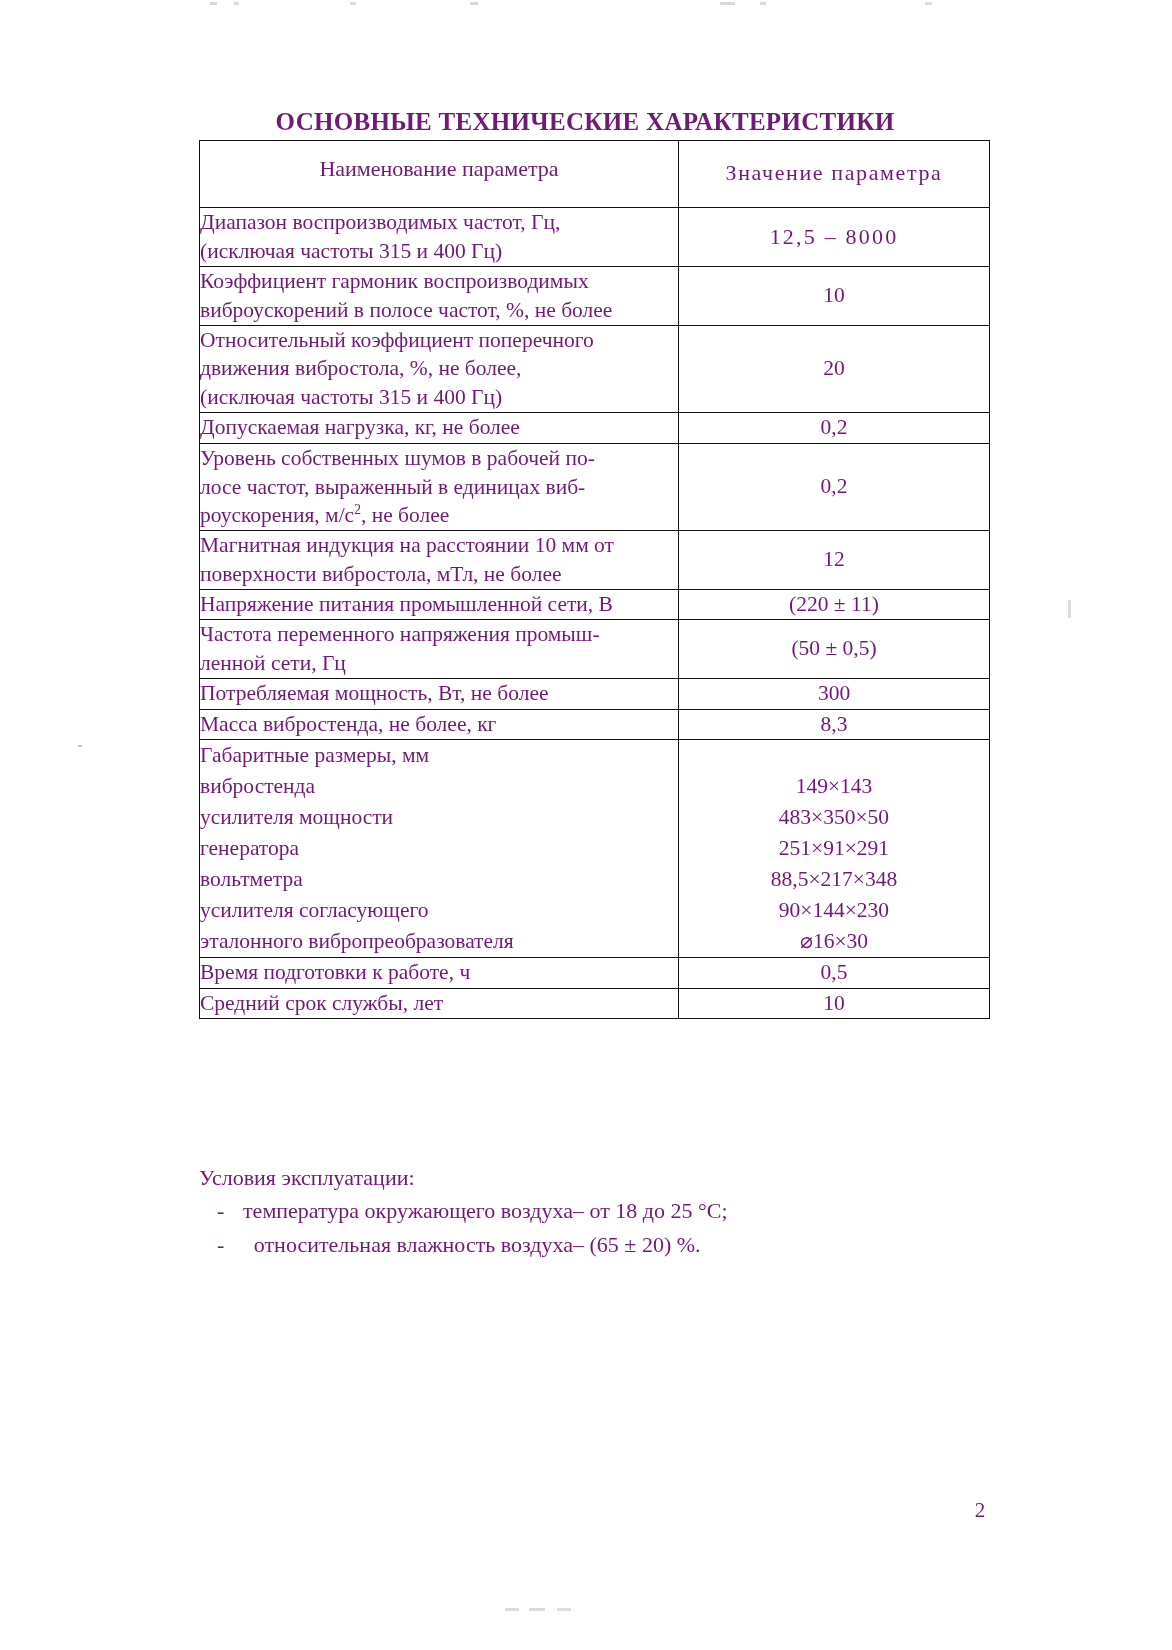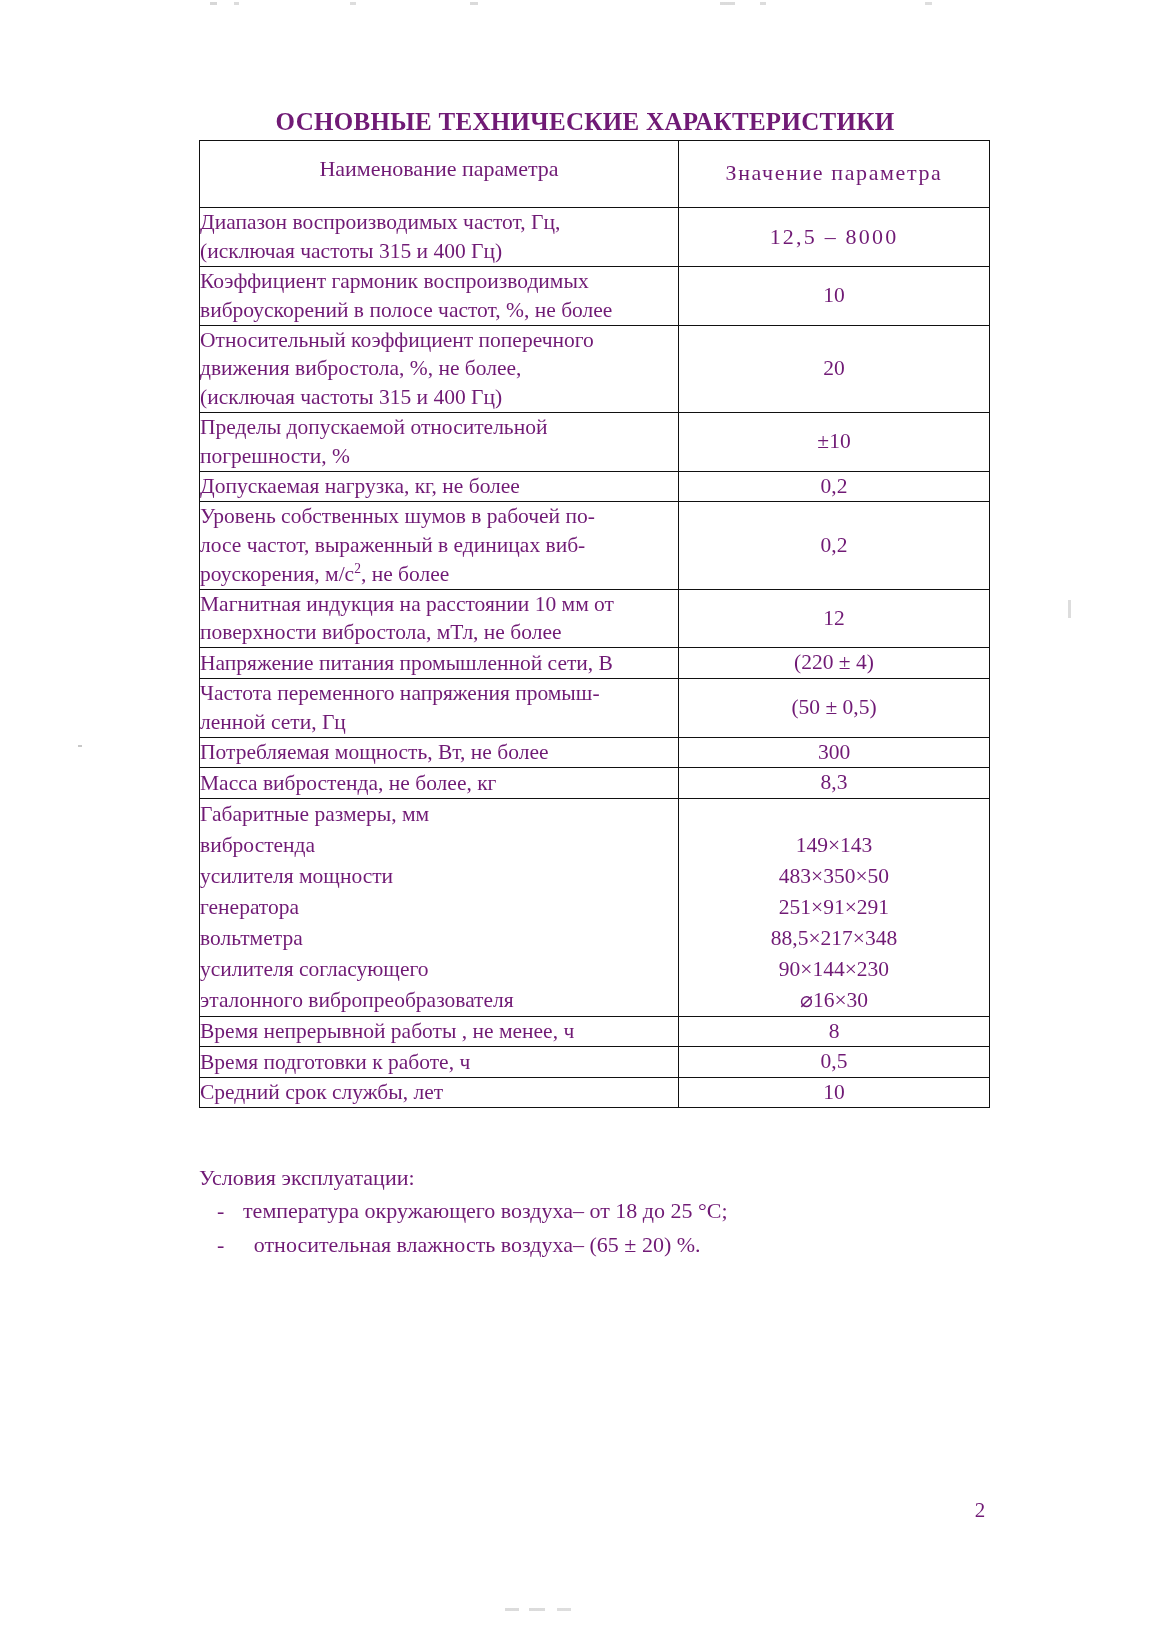--- a/index.html
+++ b/index.html
@@ -225,29 +225,20 @@
             <div>Относительный коэффициент поперечного</div>
             <div>движения вибростола, %, не более,</div>
             <div>(исключая частоты 315 и 400 Гц)</div>
           </td>
           <td class="pval multiline">
             <div>20</div>
           </td>
         </tr>
         <tr>
           <td class="pname multiline">
-            <div>Пределы допускаемой относительной</div>
-            <div>погрешности, %</div>
-          </td>
-          <td class="pval multiline">
-            <div>±10</div>
-          </td>
-        </tr>
-        <tr>
-          <td class="pname multiline">
             <div>Допускаемая нагрузка, кг, не более</div>
           </td>
           <td class="pval multiline">
             <div>0,2</div>
           </td>
         </tr>
         <tr>
           <td class="pname multiline">
             <div>Уровень собственных шумов в рабочей по-</div>
             <div>лосе частот, выраженный в единицах виб-</div>
@@ -264,21 +255,21 @@
           </td>
           <td class="pval multiline">
             <div>12</div>
           </td>
         </tr>
         <tr>
           <td class="pname multiline">
             <div>Напряжение питания промышленной сети, В</div>
           </td>
           <td class="pval multiline">
-            <div>(220 ± 4)</div>
+            <div>(220 ± 11)</div>
           </td>
         </tr>
         <tr>
           <td class="pname multiline">
             <div>Частота переменного напряжения промыш-</div>
             <div>ленной сети, Гц</div>
           </td>
           <td class="pval multiline">
             <div>(50 ± 0,5)</div>
           </td>
@@ -310,28 +301,20 @@
             <div>эталонного вибропреобразователя</div>
           </td>
           <td class="pval multiline dims-vals">
             <div>&nbsp;</div>
             <div>149×143</div>
             <div>483×350×50</div>
             <div>251×91×291</div>
             <div>88,5×217×348</div>
             <div>90×144×230</div>
             <div>⌀16×30</div>
-          </td>
-        </tr>
-        <tr>
-          <td class="pname multiline">
-            <div>Время непрерывной работы , не менее, ч</div>
-          </td>
-          <td class="pval multiline">
-            <div>8</div>
           </td>
         </tr>
         <tr>
           <td class="pname multiline">
             <div>Время подготовки к работе, ч</div>
           </td>
           <td class="pval multiline">
             <div>0,5</div>
           </td>
         </tr>

